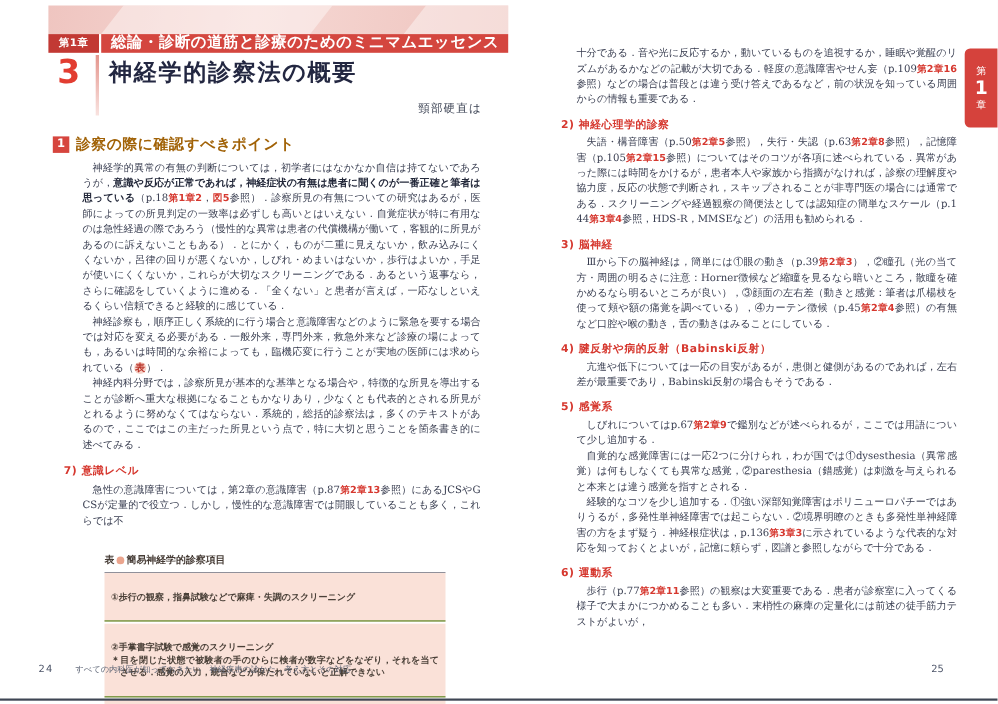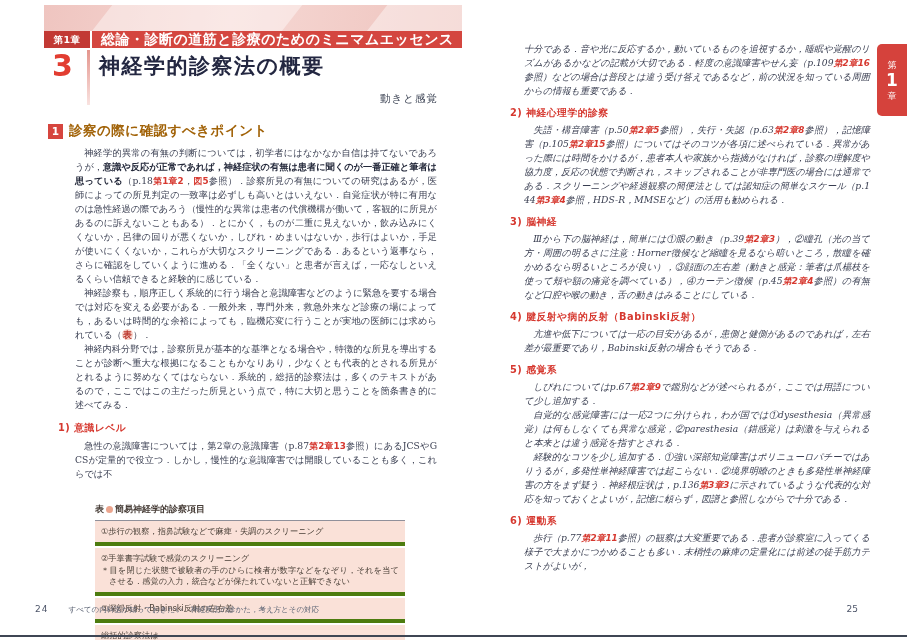--- a/index.html
+++ b/index.html
@@ -40,28 +40,28 @@
   .s-r{color:#d6382f;font-weight:bold;font-family:"DejaVu Sans","Liberation Sans",sans-serif;font-size:8.8px;}
   .s-h{color:#bb362c;font-weight:bold;background:#f7d2c8;border-radius:50%;padding:0 1px;}
   .sub-heading{font-size:9.8px;font-weight:bold;color:#d6382f;margin:10px 0 4px 0;letter-spacing:0.5px;}
 
   
   .table-block{margin:22px 0 0 37px;width:310px;}
   .tbl-title{font-size:9px;font-weight:bold;color:#463c36;margin-bottom:4px;}
   .tbl-dot{display:inline-block;width:7px;height:7px;border-radius:50%;background:#eba58e;
     margin:0 2px;vertical-align:-0.5px;}
   .tbl{border-top:1.5px solid #90909a;}
-  .tbl-row{background:#fae1d8;padding:5px 6px;font-size:8.2px;line-height:11px;color:#4a4038;
-    border-bottom:4px solid #4d7c0f;margin-bottom:2px;text-align:justify;word-break:break-all;}
+  .tbl-row{background:#fae1d8;padding:16px 6px;font-size:8.2px;line-height:11px;color:#4a4038;
+    border-bottom:1px solid #4d7c0f;margin-bottom:2px;text-align:justify;word-break:break-all;font-weight:bold;}
   .tbl-note{padding-left:8px;text-indent:-8px;margin-top:1px;}
 
   
   .page-right{position:absolute;left:510px;top:0;width:362px;height:640px;}
   .right-flow{padding-top:42px;}
-  .page-right .para{margin-left:14px;width:346px;font-style:italic;}
+  .page-right .para{margin-left:14px;width:346px;}
   .page-right .sub-heading{margin:9px 0 3px 0;}
 
   
   .footer{position:absolute;top:604px;font-size:7.5px;color:#5a6273;}
   .footer-l{left:5px;}
   .footer-l .pageno{font-size:9px;color:#4c5468;margin-right:20px;letter-spacing:1px;}
   .footer-r{left:0;right:14px;text-align:right;}
   .footer-r .pageno{font-size:9px;color:#4c5468;}
 
   
@@ -85,32 +85,32 @@
     </div>
 
     <div class="chapter-band">
       <div class="chapter-label">第1章</div>
       <div class="chapter-title">総論・診断の道筋と診療のためのミニマムエッセンス</div>
     </div>
 
     <div class="sec-num">3</div>
     <div class="sec-divider"></div>
     <h1 class="sec-title">神経学的診察法の概要</h1>
-    <div class="author">動きと感覚</div>
+    <div class="author">頸部硬直は</div>
 
     <div class="point-heading">
       <span class="point-num">1</span>
       <span class="point-text">診察の際に確認すべきポイント</span>
     </div>
 
     <div class="body-flow">
       <p class="para"><span>神経学的異常の有無の判断については，初学者にはなかなか自信は持てないであろうが，</span><span class="s-b">意識や反応が正常であれば，神経症状の有無は患者に聞くのが一番正確と筆者は思っている</span><span>（p.18</span><span class="s-r">第1章2</span><span>，</span><span class="s-r">図5</span><span>参照）．診察所見の有無についての研究はあるが，医師によっての所見判定の一致率は必ずしも高いとはいえない．自覚症状が特に有用なのは急性経過の際であろう（慢性的な異常は患者の代償機構が働いて，客観的に所見があるのに訴えないこともある）．とにかく，ものが二重に見えないか，飲み込みにくくないか，呂律の回りが悪くないか，しびれ・めまいはないか，歩行はよいか，手足が使いにくくないか，これらが大切なスクリーニングである．あるという返事なら，さらに確認をしていくように進める．「全くない」と患者が言えば，一応なしといえるくらい信頼できると経験的に感じている．</span></p>
       <p class="para"><span>神経診察も，順序正しく系統的に行う場合と意識障害などのように緊急を要する場合では対応を変える必要がある．一般外来，専門外来，救急外来など診療の場によっても，あるいは時間的な余裕によっても，臨機応変に行うことが実地の医師には求められている（</span><span class="s-h">表</span><span>）．</span></p>
       <p class="para"><span>神経内科分野では，診察所見が基本的な基準となる場合や，特徴的な所見を導出することが診断へ重大な根拠になることもかなりあり，少なくとも代表的とされる所見がとれるように努めなくてはならない．系統的，総括的診察法は，多くのテキストがあるので，ここではこの主だった所見という点で，特に大切と思うことを箇条書き的に述べてみる．</span></p>
-      <h3 class="sub-heading">1) 意識レベル</h3>
+      <h3 class="sub-heading">7) 意識レベル</h3>
       <p class="para"><span>急性の意識障害については，第2章の意識障害（p.87</span><span class="s-r">第2章13</span><span>参照）にあるJCSやGCSが定量的で役立つ．しかし，慢性的な意識障害では開眼していることも多く，これらでは不</span></p>
 
       <div class="table-block">
         <div class="tbl-title"><span>表</span><span class="tbl-dot"></span><span>簡易神経学的診察項目</span></div>
         <div class="tbl">
           <div class="tbl-row">
             <div>①歩行の観察，指鼻試験などで麻痺・失調のスクリーニング</div>
           </div>
           <div class="tbl-row">
             <div>②手掌書字試験で感覚のスクリーニング</div>

